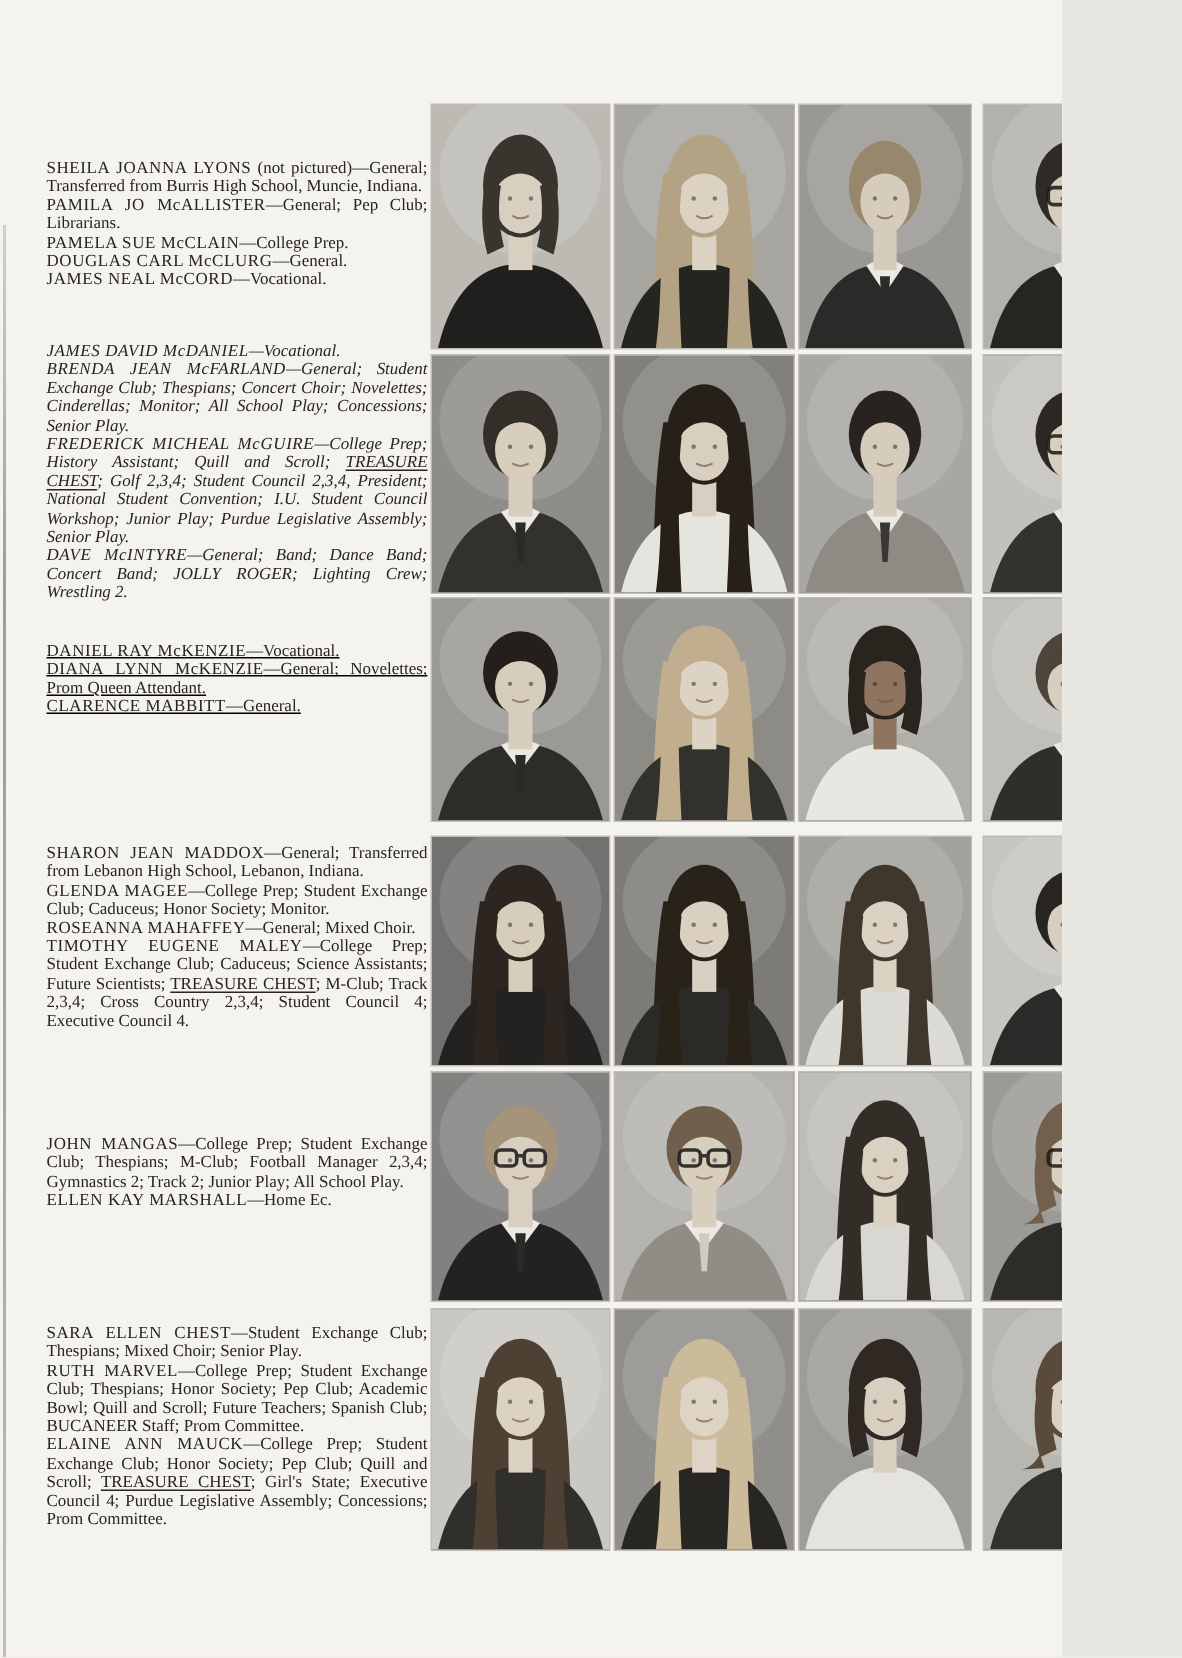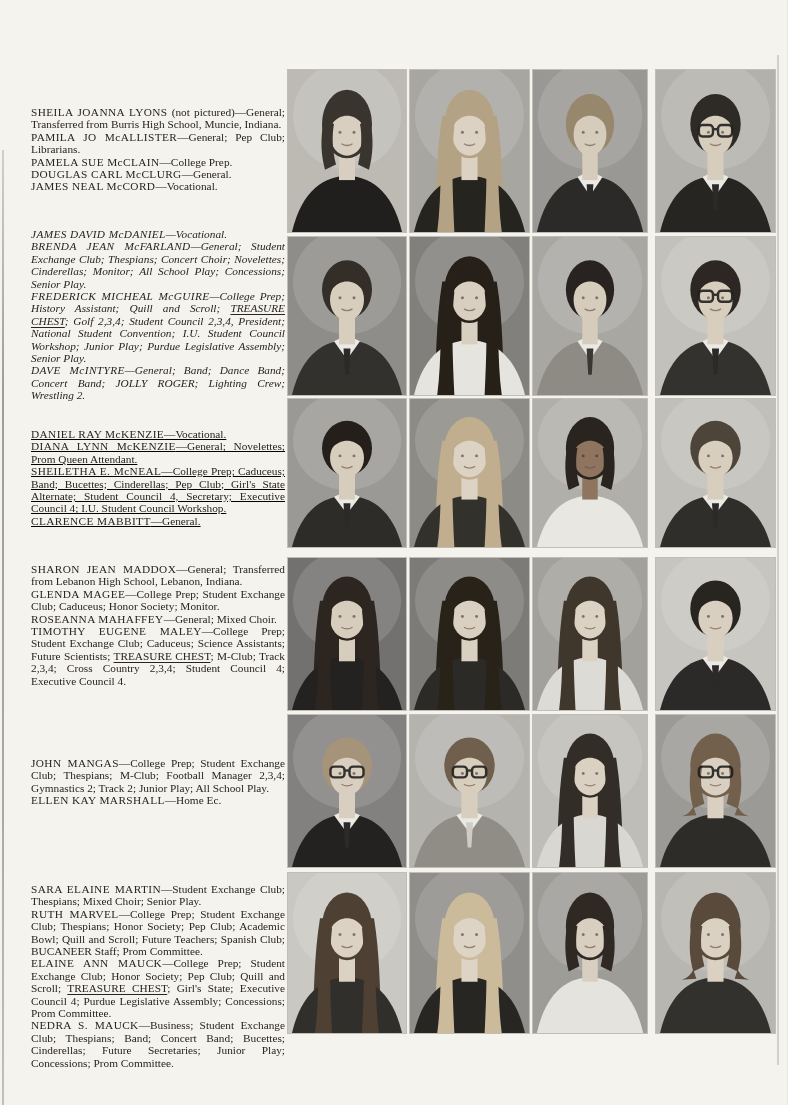--- a/index.html
+++ b/index.html
@@ -1,17 +1,17 @@
 <!DOCTYPE html>
 <html><head>
 <meta charset="utf-8">
 <style>
   html,body{margin:0;padding:0;}
   body{width:788px;height:1105px;background:#e9e7e2;font-family:"Liberation Serif", serif;}
-  .page{position:relative;width:787px;height:1105px;background:#f5f3ee;overflow:hidden;}
+  .page{position:relative;width:708px;height:1105px;background:#f5f3ee;overflow:hidden;}
   .edge-left{position:absolute;left:2px;top:150px;width:2px;height:955px;
     background:linear-gradient(#c9c6c0, #8a8780 25%, #9a978f 70%, #b5b2aa);opacity:.8;}
   .edge-right{position:absolute;left:777px;top:55px;width:2px;height:1010px;background:#ccc9c2;opacity:.85;}
   .text-col{position:absolute;left:0;top:0;width:788px;height:1105px;}
   .block{position:absolute;left:31px;width:254px;}
   .entry{margin:0;font-size:11.3px;line-height:12.4px;text-align:justify;color:#28241f;}
   .entry .name{letter-spacing:0.4px;}
   .entry .u{text-decoration:underline;text-underline-offset:1.5px;}
   .pagenum{position:absolute;left:44px;top:1080px;font-size:12px;font-weight:bold;color:#2b2archive722;color:#2b2722;letter-spacing:.5px;margin-top:27px;}
   .grid{position:absolute;left:0;top:0;width:788px;height:1105px;}
@@ -35,38 +35,36 @@
       </div>
       <div class="block" style="top: 228px; font-style: italic;">
         <p class="entry"><span class="name">JAMES DAVID McDANIEL</span><span>—Vocational.</span></p>
         <p class="entry"><span class="name">BRENDA JEAN McFARLAND</span><span>—General; Student Exchange Club; Thespians; Concert Choir; Novelettes; Cinderellas; Monitor; All School Play; Concessions; Senior Play.</span></p>
         <p class="entry"><span class="name">FREDERICK MICHEAL McGUIRE</span><span>—College Prep; History Assistant; Quill and Scroll; </span><span class="u">TREASURE CHEST</span><span>; Golf 2,3,4; Student Council 2,3,4, President; National Student Convention; I.U. Student Council Workshop; Junior Play; Purdue Legislative Assembly; Senior Play.</span></p>
         <p class="entry"><span class="name">DAVE McINTYRE</span><span>—General; Band; Dance Band; Concert Band; JOLLY ROGER; Lighting Crew; Wrestling 2.</span></p>
       </div>
       <div class="block" style="top: 428px; text-decoration: underline;">
         <p class="entry"><span class="name">DANIEL RAY McKENZIE</span><span>—Vocational.</span></p>
         <p class="entry"><span class="name">DIANA LYNN McKENZIE</span><span>—General; Novelettes; Prom Queen Attendant.</span></p>
-        <p class="entry"><span class="name">SHEILETHA E. McNEAL</span><span>—College Prep; Caduceus; Band; Bucettes; Cinderellas; Pep Club; Girl's State Alternate; Student Council 4, Secretary; Executive Council 4; I.U. Student Council Workshop.</span></p>
         <p class="entry"><span class="name">CLARENCE MABBITT</span><span>—General.</span></p>
       </div>
       <div class="block" style="top: 563px;">
         <p class="entry"><span class="name">SHARON JEAN MADDOX</span><span>—General; Transferred from Lebanon High School, Lebanon, Indiana.</span></p>
         <p class="entry"><span class="name">GLENDA MAGEE</span><span>—College Prep; Student Exchange Club; Caduceus; Honor Society; Monitor.</span></p>
         <p class="entry"><span class="name">ROSEANNA MAHAFFEY</span><span>—General; Mixed Choir.</span></p>
         <p class="entry"><span class="name">TIMOTHY EUGENE MALEY</span><span>—College Prep; Student Exchange Club; Caduceus; Science Assistants; Future Scientists; </span><span class="u">TREASURE CHEST</span><span>; M-Club; Track 2,3,4; Cross Country 2,3,4; Student Council 4; Executive Council 4.</span></p>
       </div>
       <div class="block" style="top: 757px;">
         <p class="entry"><span class="name">JOHN MANGAS</span><span>—College Prep; Student Exchange Club; Thespians; M-Club; Football Manager 2,3,4; Gymnastics 2; Track 2; Junior Play; All School Play.</span></p>
         <p class="entry"><span class="name">ELLEN KAY MARSHALL</span><span>—Home Ec.</span></p>
       </div>
       <div class="block" style="top: 883px;">
-        <p class="entry"><span class="name">SARA ELAINE MARTIN</span><span>—Student Exchange Club; Thespians; Mixed Choir; Senior Play.</span></p>
+        <p class="entry"><span class="name">SARA ELLEN CHEST</span><span>—Student Exchange Club; Thespians; Mixed Choir; Senior Play.</span></p>
         <p class="entry"><span class="name">RUTH MARVEL</span><span>—College Prep; Student Exchange Club; Thespians; Honor Society; Pep Club; Academic Bowl; Quill and Scroll; Future Teachers; Spanish Club; BUCANEER Staff; Prom Committee.</span></p>
         <p class="entry"><span class="name">ELAINE ANN MAUCK</span><span>—College Prep; Student Exchange Club; Honor Society; Pep Club; Quill and Scroll; </span><span class="u">TREASURE CHEST</span><span>; Girl's State; Executive Council 4; Purdue Legislative Assembly; Concessions; Prom Committee.</span></p>
-        <p class="entry"><span class="name">NEDRA S. MAUCK</span><span>—Business; Student Exchange Club; Thespians; Band; Concert Band; Bucettes; Cinderellas; Future Secretaries; Junior Play; Concessions; Prom Committee.</span></p>
       </div>
     </div>
   <div class="grid" id="photo-grid">
       <div class="cell" title="smiling woman with dark chin-length bob, dark sweater" style="left: 288px; width: 118px; top: 70px; height: 162px;">
         <svg viewBox="0 0 118 156" preserveAspectRatio="none">
           <rect width="118" height="156" fill="#bdbab4"></rect>
           <ellipse cx="59" cy="44" rx="54" ry="52" fill="#ffffff" opacity="0.13"></ellipse>
           <path d="M4 156 C14 114 38 102 59 102 C80 102 104 114 114 156 Z" fill="#201f1d"></path>
           <rect x="51" y="80" width="16" height="26" fill="#d9cfc0"></rect>
           <ellipse cx="59" cy="52" rx="25" ry="33" fill="#3a342e"></ellipse>

